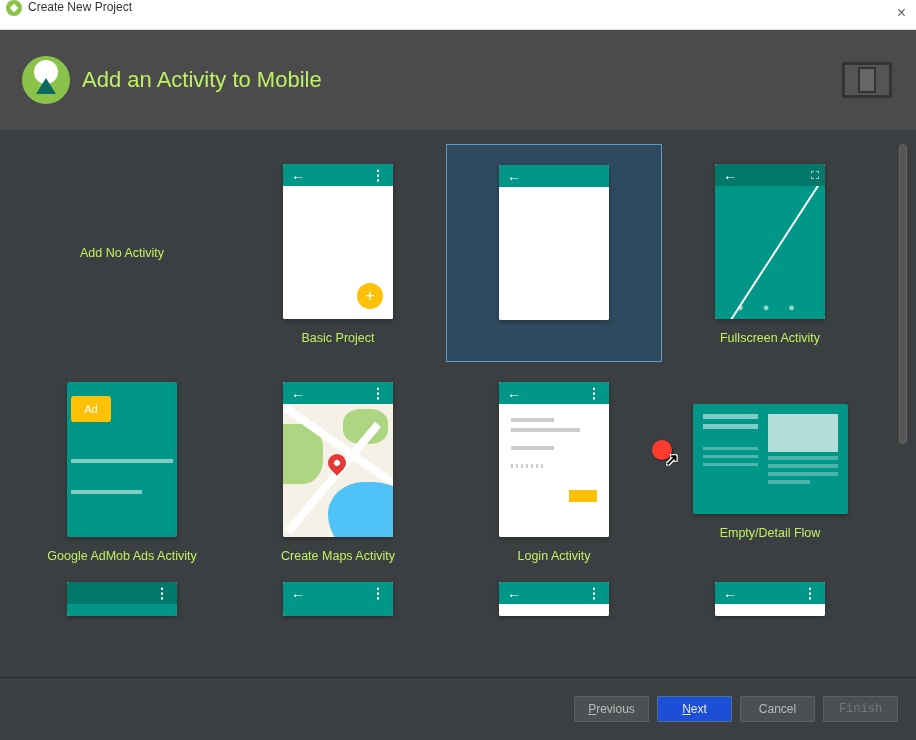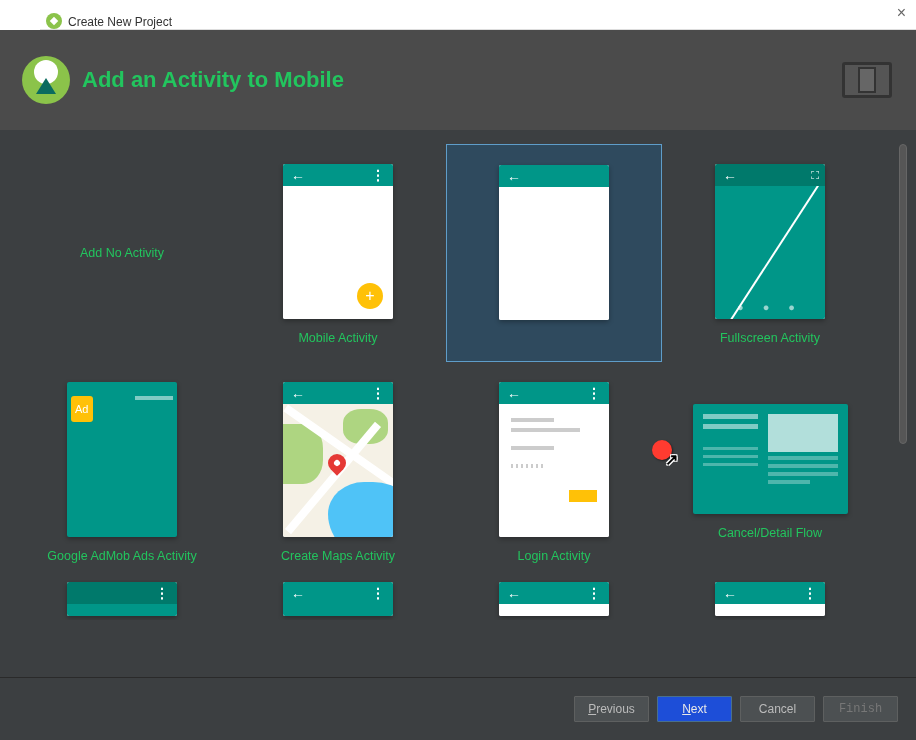--- a/index.html
+++ b/index.html
@@ -1,57 +1,57 @@
 <!DOCTYPE html>
 <html><head>
 <meta charset="utf-8">
 <style>
 * { box-sizing: border-box; margin: 0; padding: 0; }
 body { font-family: "Segoe UI", Arial, sans-serif; background: #fff; width: 916px; height: 740px; overflow: hidden; }
-.titlebar { height: 30px; background: #fff; display: flex; align-items: flex-end; padding: 0 6px; border-bottom: 1px solid #ddd; position: relative; margin-left: 40px; }
+.titlebar { height: 30px; background: #fff; display: flex; align-items: flex-start; padding: 0 6px; border-bottom: 1px solid #ddd; position: relative; }
 .titlebar-icon { width: 16px; height: 16px; border-radius: 50%; background: #8bc34a; margin-right: 6px; display: flex; align-items: center; justify-content: center; }
 .titlebar-icon::after { content: ""; width: 6px; height: 6px; background: #fff; transform: rotate(45deg); }
 .titlebar-text { font-size: 12px; color: #333; }
 .titlebar-close { position: absolute; right: 10px; top: 4px; font-size: 16px; color: #666; font-family: Arial; }
 
 .header { background: #4b4b4b; height: 100px; display: flex; align-items: center; padding: 0 22px; position: relative; }
 .logo { width: 48px; height: 48px; border-radius: 50%; background: #8bc34a; margin-right: 12px; display: flex; align-items: center; justify-content: center; position: relative; }
 .logo::before { content: ""; position: absolute; width: 24px; height: 24px; background: #fff; border-radius: 50%; top: 4px; }
 .logo::after { content: ""; position: absolute; width: 0; height: 0; border-left: 10px solid transparent; border-right: 10px solid transparent; border-bottom: 16px solid #0b6b5f; bottom: 10px; }
-.header-title { color: #22c55e; font-size: 22px; font-weight: 700; }
+.header-title { color: #bef264; font-size: 22px; font-weight: 400; }
 .header-device { position: absolute; right: 24px; width: 50px; height: 36px; border: 3px solid #333; border-radius: 3px; background: #555; display: flex; align-items: center; justify-content: center; }
 .header-device::after { content: ""; width: 14px; height: 22px; border: 2px solid #333; background: #666; }
 
 .content { background: #3c3f41; height: 547px; padding: 14px 8px 14px 14px; position: relative; }
 .scroll-area { width: 880px; height: 490px; overflow: hidden; }
 .grid { display: flex; flex-wrap: wrap; }
 .cell { width: 216px; height: 218px; display: flex; flex-direction: column; align-items: center; justify-content: flex-start; padding-top: 0; cursor: pointer; position: relative; }
 .cell.selected { border: 1px solid #5f9dc9; background: #2f4a5e; }
-.cell-label { color: #22c55e; font-size: 12.5px; margin-top: 12px; }
+.cell-label { color: #bef264; font-size: 12.5px; margin-top: 12px; }
 .cell.selected .cell-label { background: #0d3552; padding: 6px 50px; width: 100%; text-align: center; color: #fff; margin-top: 12px; }
 .cell.no-activity { justify-content: center; }
 .cell.no-activity .cell-label { margin-top: 0; }
 
 .phone { width: 110px; height: 155px; background: #fff; border-radius: 2px; overflow: hidden; display: flex; flex-direction: column; margin-top: 20px; box-shadow: 0 2px 5px rgba(0,0,0,0.3); }
 .phone-top { height: 22px; background: #009688; display: flex; align-items: center; justify-content: space-between; padding: 0 8px; }
 .phone-top .back { color: #fff; font-size: 14px; }
 .phone-top .menu { color: #fff; font-size: 14px; font-weight: bold; }
 .phone-body { flex: 1; background: #fff; position: relative; }
 
 .phone.fullscreen .phone-body { background: #009688; position: relative; overflow: hidden; }
 .phone.fullscreen .diag { position: absolute; width: 180px; height: 2px; background: #fff; transform: rotate(-57deg); top: 65px; left: -30px; }
 .phone.fullscreen { height: 155px; }
 .phone.fullscreen .fs-top { height: 22px; background: #00796b; display: flex; align-items: center; justify-content: space-between; padding: 0 8px; }
 .phone.fullscreen .fs-top .back { color: #fff; font-size: 14px; }
 .phone.fullscreen .expand { color: #fff; font-size: 11px; font-family: monospace; letter-spacing: -2px; }
 .phone.fullscreen .dots { position: absolute; bottom: 6px; left: 0; right: 0; text-align: center; color: rgba(255,255,255,0.6); font-size: 11px; letter-spacing: 8px; }
 
 .fab { position: absolute; right: 10px; bottom: 10px; width: 26px; height: 26px; border-radius: 50%; background: #ffc107; color: #fff; display: flex; align-items: center; justify-content: center; font-size: 16px; }
 
-.admob { width: 110px; height: 155px; background: #009688; border-radius: 2px; margin-top: 20px; padding: 14px 4px; display: flex; flex-direction: row; box-shadow: 0 2px 5px rgba(0,0,0,0.3); gap: 21px; }
+.admob { width: 110px; height: 155px; background: #009688; border-radius: 2px; margin-top: 20px; padding: 14px 4px; display: flex; flex-direction: column; box-shadow: 0 2px 5px rgba(0,0,0,0.3); gap: 21px; }
 .admob .adbtn { width: 40px; height: 26px; background: #ffc107; color: #fff; font-size: 11px; border-radius: 3px; display: flex; align-items: center; justify-content: center; margin-bottom: 16px; }
 .admob .line { height: 4px; background: #80cbc4; margin-bottom: 6px; }
 .admob .line.short { width: 70%; }
 
 .maps-body { position: relative; background: #f5f1e6; overflow: hidden; }
 .maps-body .water { position: absolute; background: #4fc3f7; border-radius: 40% 50% 30% 60%; width: 90px; height: 80px; right: -25px; bottom: -25px; }
 .maps-body .green { position: absolute; background: #aed581; width: 50px; height: 60px; left: -10px; top: 20px; border-radius: 0 40% 40% 0; }
 .maps-body .green2 { position: absolute; background: #aed581; width: 45px; height: 35px; right: 5px; top: 5px; border-radius: 40%; }
 .maps-body .road { position: absolute; background: #fff; width: 140px; height: 8px; transform: rotate(35deg); top: 40px; left: -10px; }
 .maps-body .road2 { position: absolute; background: #fff; width: 140px; height: 8px; transform: rotate(-50deg); top: 70px; left: -20px; }
@@ -114,21 +114,21 @@
       <div class="cell">
         <div class="phone">
           <div class="phone-top">
               <span class="back">←</span>
               <span class="menu">⋮</span>
             </div>
           <div class="phone-body">
               <div class="fab">+</div>
             </div>
         </div>
-        <div class="cell-label">Mobile Activity</div>
+        <div class="cell-label">Basic Project</div>
       </div>
 
       <div class="cell selected">
         <div class="phone">
           <div class="phone-top">
               <span class="back">←</span>
               <span class="menu"></span>
             </div>
           <div class="phone-body"></div>
         </div>
@@ -204,21 +204,21 @@
               <div class="thin"></div>
             </div>
           <div class="md-right">
               <div class="box"></div>
               <div class="rline"></div>
               <div class="rline"></div>
               <div class="rline"></div>
               <div class="rline" style="width:60%"></div>
             </div>
         </div>
-        <div class="cell-label">Cancel/Detail Flow</div>
+        <div class="cell-label">Empty/Detail Flow</div>
       </div>
 
       <div class="cell row3" style="height:40px;overflow:hidden">
         <div class="phone">
           <div class="phone-top" style="background:#00796b">
               <span class="back"></span>
               <span class="menu">⋮</span>
             </div>
           <div class="phone-body" style="background:#009688"></div>
         </div>

